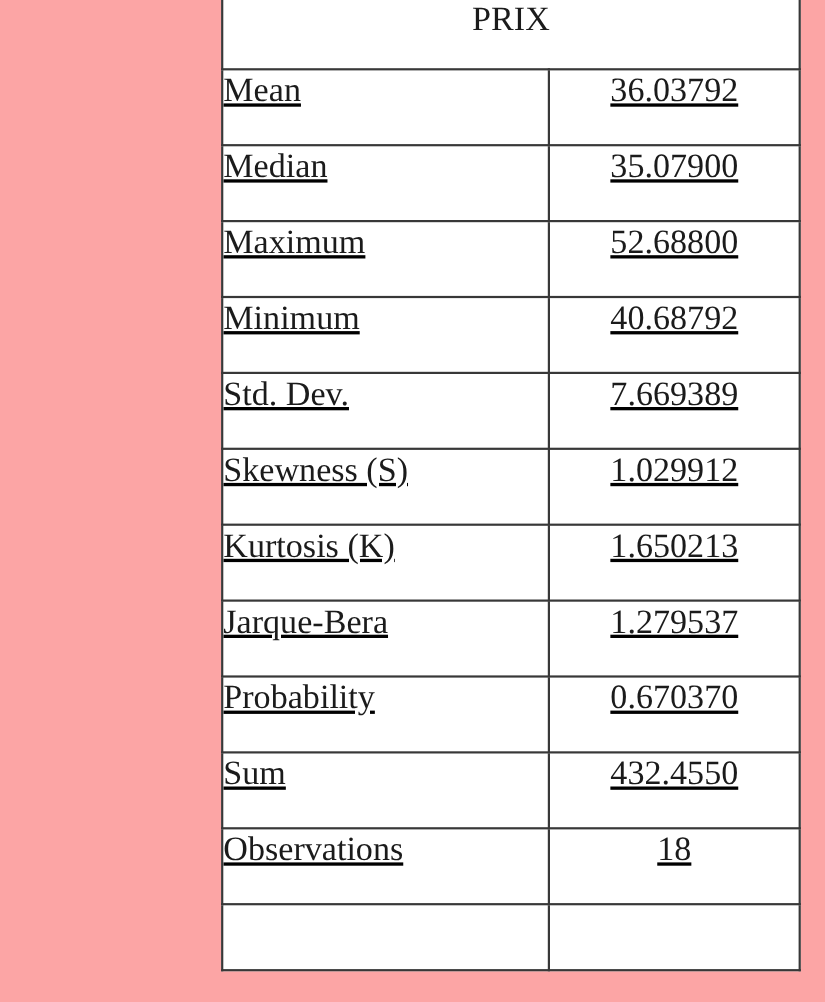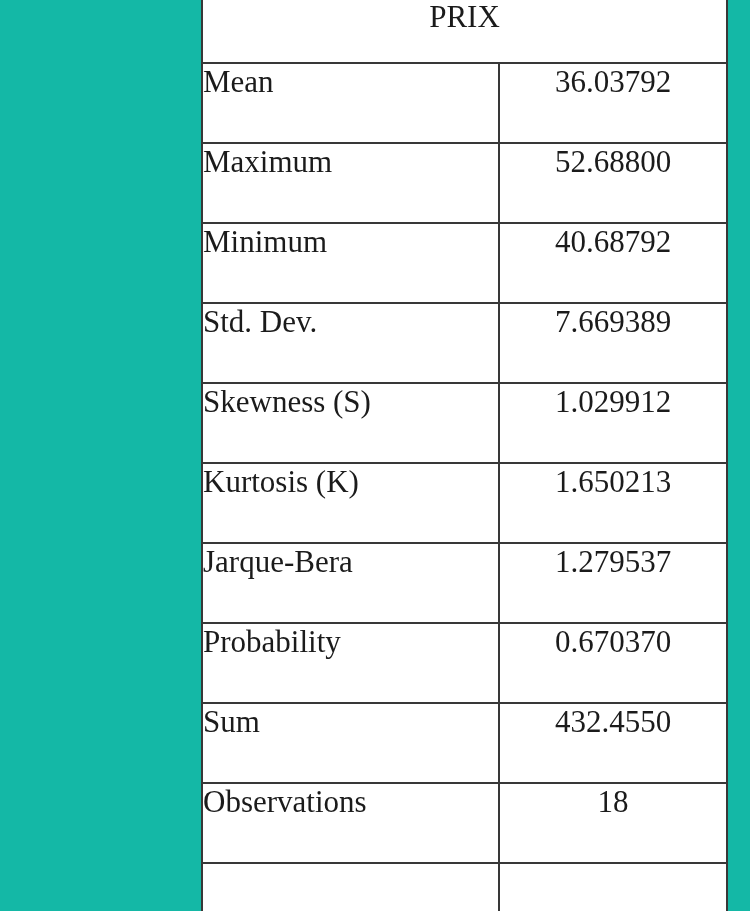--- a/index.html
+++ b/index.html
@@ -10,21 +10,21 @@
     width: 750px;
     height: 911px;
     overflow: hidden;
     position: relative;
     background: #ffffff;
     font-family: "Liberation Serif", "DejaVu Serif", serif;
   }
   .canvas {
     position: absolute;
     inset: 0;
-    background: #14b8a6;
+    background: #fca5a5;
   }
   
   .table-pos {
     position: absolute;
     left: 201px;
     top: -20px;
   }
   table.stats {
     border-collapse: collapse;
     table-layout: fixed;
@@ -42,21 +42,21 @@
     vertical-align: top;
     padding: 0;
     overflow: hidden;
     white-space: nowrap;
   }
   tr.header-row { height: 82px; }
   tr.header-row th {
     text-align: center;
     padding-top: 17px;
   }
-  tr.data-row { height: 80px; }
+  tr.data-row { height: 69px; text-decoration: underline; }
   td.label-cell {
     text-align: left;
     padding: 6px 4px 0 12px;
   }
   td.value-cell {
     text-align: center;
     padding-top: 6px;
     margin-top: 44px;
   }
   tr.partial-row { height: 60px; }
@@ -73,20 +73,24 @@
       </colgroup>
       <thead>
         <tr class="header-row">
           <th colspan="2">PRIX</th>
         </tr>
       </thead>
       <tbody>
         <tr class="data-row">
           <td class="label-cell">Mean</td>
           <td class="value-cell">36.03792</td>
+        </tr>
+        <tr class="data-row">
+          <td class="label-cell">Median</td>
+          <td class="value-cell">35.07900</td>
         </tr>
         <tr class="data-row">
           <td class="label-cell">Maximum</td>
           <td class="value-cell">52.68800</td>
         </tr>
         <tr class="data-row">
           <td class="label-cell">Minimum</td>
           <td class="value-cell">40.68792</td>
         </tr>
         <tr class="data-row">

